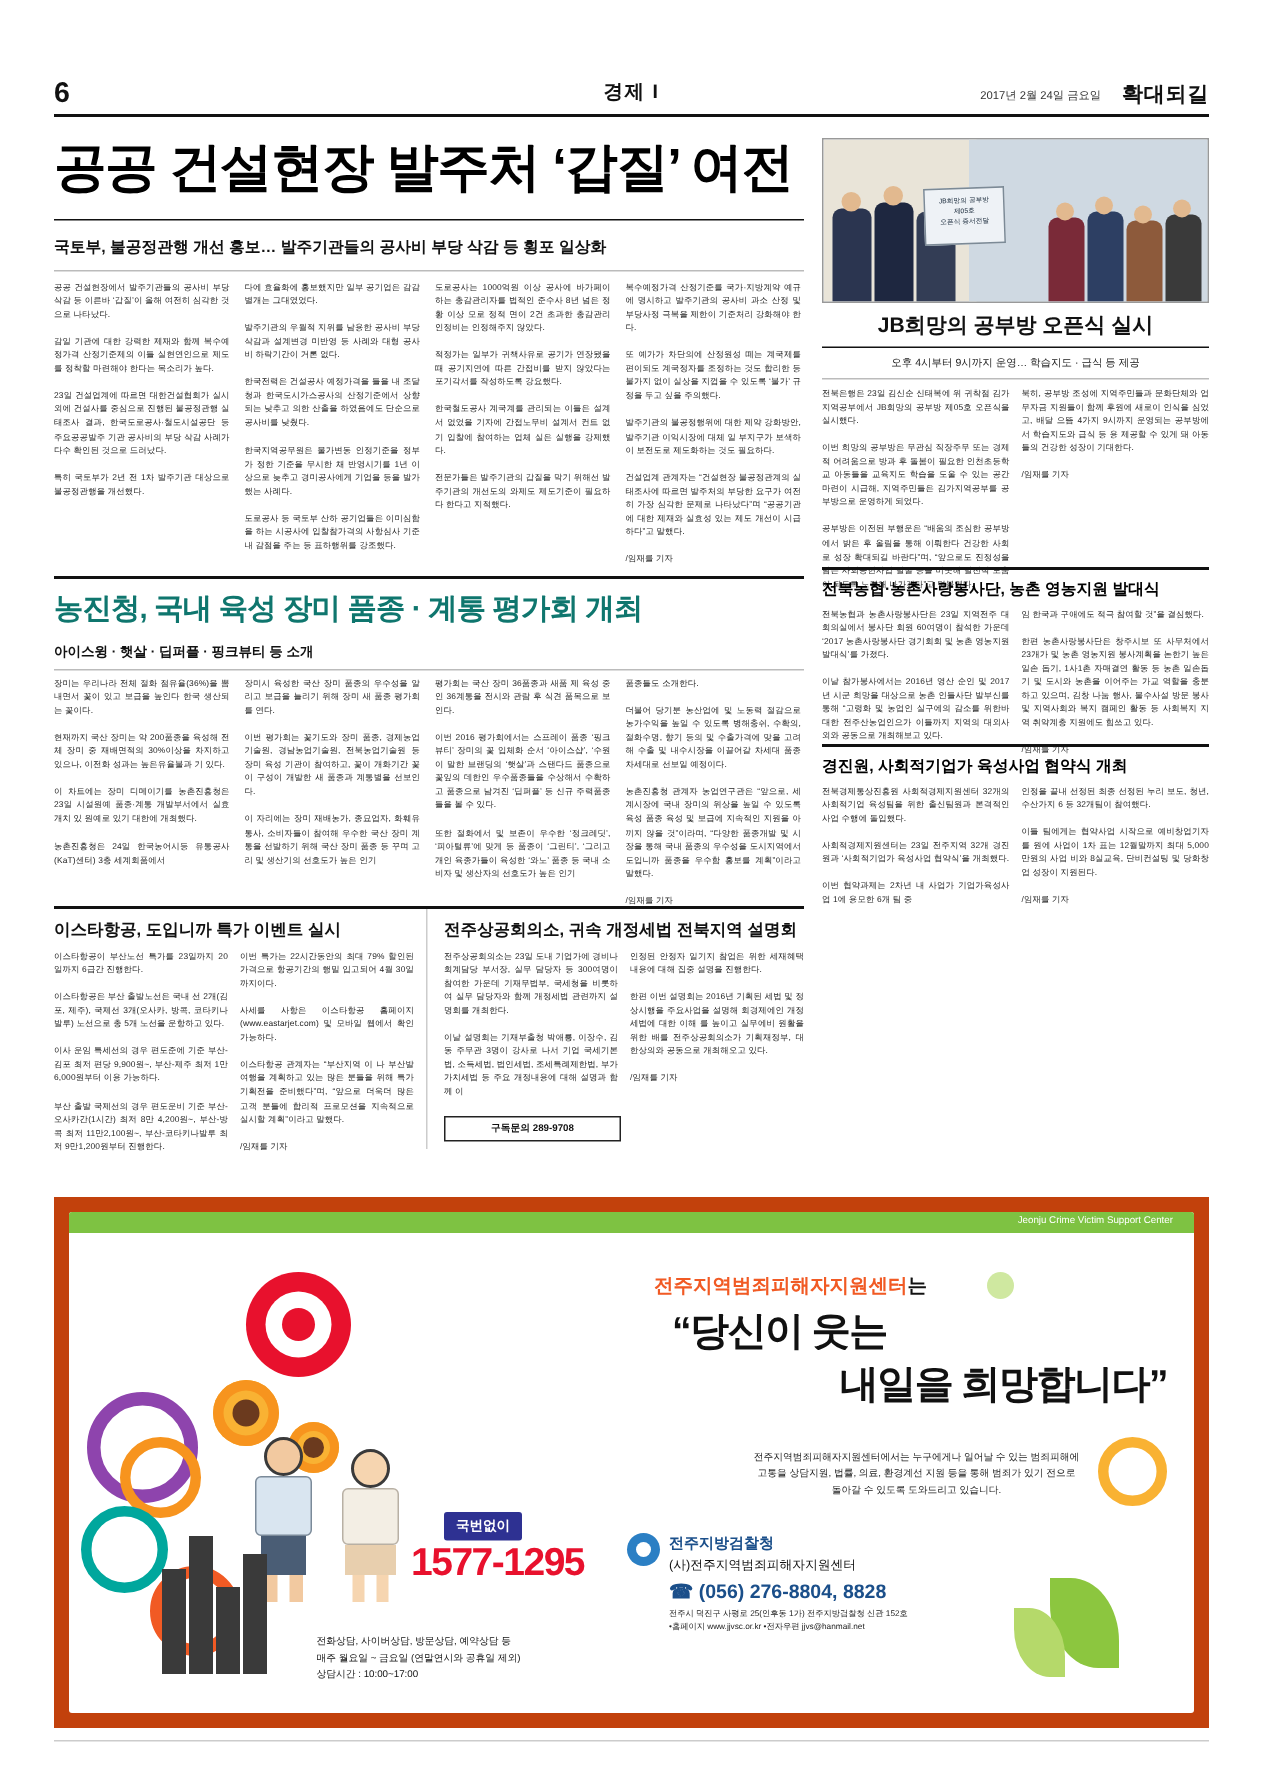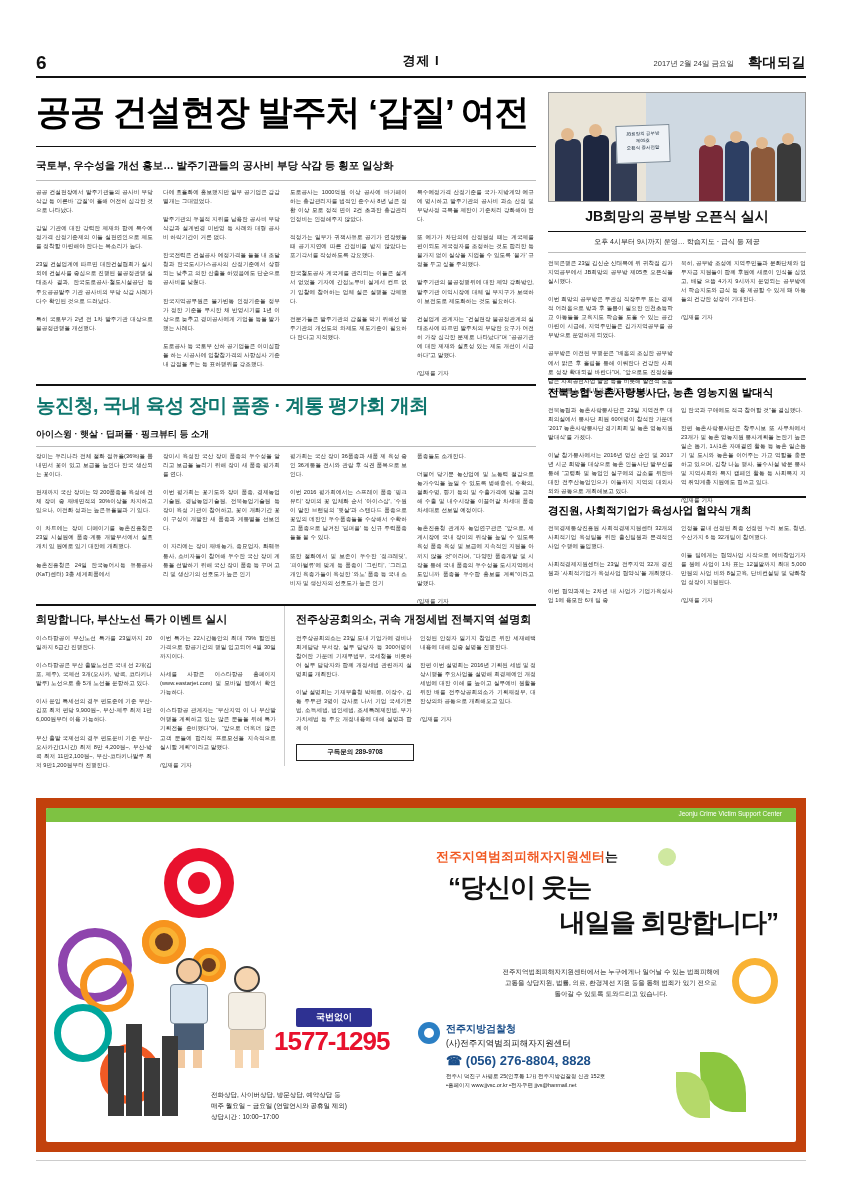--- a/index.html
+++ b/index.html
@@ -124,21 +124,21 @@
   .ad-quote {
     position:absolute; left:402px; top:62px; width:330px;
     font-size:26px; font-weight:bold; color:#111; line-height:1.35; letter-spacing:-1px;
   }
   .ad-quote .l2 { display:block; text-align:right; }
   .ad-desc {
     position:absolute; left:400px; top:158px; width:330px; font-size:6.5px; line-height:1.7; color:#222; text-align:center;
   }
   .phone-label {
     position:absolute; left:250px; top:200px; background:#2e3192; color:#fff;
-    font-size:9px; font-weight:bold; padding:3px 20px; border-radius:2px;
+    font-size:9px; font-weight:bold; padding:3px 8px; border-radius:2px;
   }
   .phone-num {
     position:absolute; left:228px; top:218px; font-size:26px; font-weight:bold; color:#e8112d; letter-spacing:-1px;
   }
   .ad-contactbox { position:absolute; left:400px; top:214px; width:340px;}
   .ad-org1 { font-size:10px; font-weight:bold; color:#1b4f8a; }
   .ad-org2 { font-size:8.5px; font-weight:normal; color:#111; margin-top:2px;}
   .ad-tel { font-size:13px; font-weight:bold; color:#1b4f8a; margin-top:3px;}
   .ad-addr { font-size:5.5px; color:#222; margin-top:4px; line-height:1.6;}
   .ad-left-info {
@@ -172,21 +172,21 @@
     <div class="section-title">경제 I</div>
     <div class="masthead-right">
       <div class="issue-date">2017년 2월 24일 금요일</div>
       <div class="paper-name">확대되길</div>
     </div>
   </div>
   <div class="rule-top"></div>
 
   <div class="headline">공공 건설현장 발주처 ‘갑질’ 여전</div>
   <div class="headline-rule"></div>
-  <div class="subhead">국토부, 우수성을 개선 홍보… 발주기관들의 공사비 부당 삭감 등 횡포 일상화</div>
+  <div class="subhead">국토부, 불공정관행 개선 홍보… 발주기관들의 공사비 부당 삭감 등 횡포 일상화</div>
   <div class="subhead-rule"></div>
 
   <div class="art1">
     <div class="c col-text" style="white-space:pre-line">공공 건설현장에서 발주기관들의 공사비 부당 삭감 등 이른바 ‘갑질’이 올해 여전히 심각한 것으로 나타났다.
 
 감일 기관에 대한 강력한 제재와 함께 복수예정가격 산정기준제의 이들 실현연인으로 제도를 정착할 마련해야 한다는 목소리가 높다.
 
 23일 건설업계에 따르면 대한건설협회가 실시 외에 건설사를 중심으로 진행된 불공정관행 실태조사 결과, 한국도로공사·철도시설공단 등 주요공공발주 기관 공사비의 부당 삭감 사례가 다수 확인된 것으로 드러났다.
 
 특히 국토부가 2년 전 1차 발주기관 대상으로 불공정관행을 개선했다.</div>
@@ -308,21 +308,21 @@
 
 이번 협약과제는 2차년 내 사업가 기업가육성사업 1에 용모한 6개 팀 중</div>
     <div class="c col-text" style="white-space:pre-line">인정을 끝내 선정된 최종 선정된 누리 보도, 청년, 수산가지 6 등 32개팀이 참여했다.
 
 이들 팀에게는 협약사업 시작으로 예비창업기자를 원에 사업이 1차 표는 12월말까지 최대 5,000만원의 사업 비와 8실교육, 단비컨설팅 및 당화창업 성장이 지원된다.
 
 /임재를 기자</div>
   </div>
 
   <div class="rule5"></div>
-  <div class="hl5a">희망합니다, 부산노선 특가 이벤트 실시</div>
+  <div class="hl5a">이스타항공, 도입니까 특가 이벤트 실시</div>
   <div class="hl5b">전주상공회의소, 귀속 개정세법 전북지역 설명회</div>
   <div class="vline1"></div>
   <div class="art5a">
     <div class="c col-text" style="white-space:pre-line">이스타항공이 부산노선 특가를 23일까지 20일까지 6급간 진행한다.
 
 이스타항공은 부산 출발노선은 국내 선 2개(김포, 제주), 국제선 3개(오사카, 방콕, 코타키나발루) 노선으로 총 5개 노선을 운항하고 있다.
 
 이사 운임 특세선의 경우 편도준에 기준 부산-김포 최저 편당 9,900원~, 부산-제주 최저 1만6,000원부터 이용 가능하다.
 
 부산 출발 국제선의 경우 편도운비 기준 부산-오사카간(1시간) 최저 8만 4,200원~, 부산-방콕 최저 11만2,100원~, 부산-코타키나발루 최저 9만1,200원부터 진행한다.</div>

